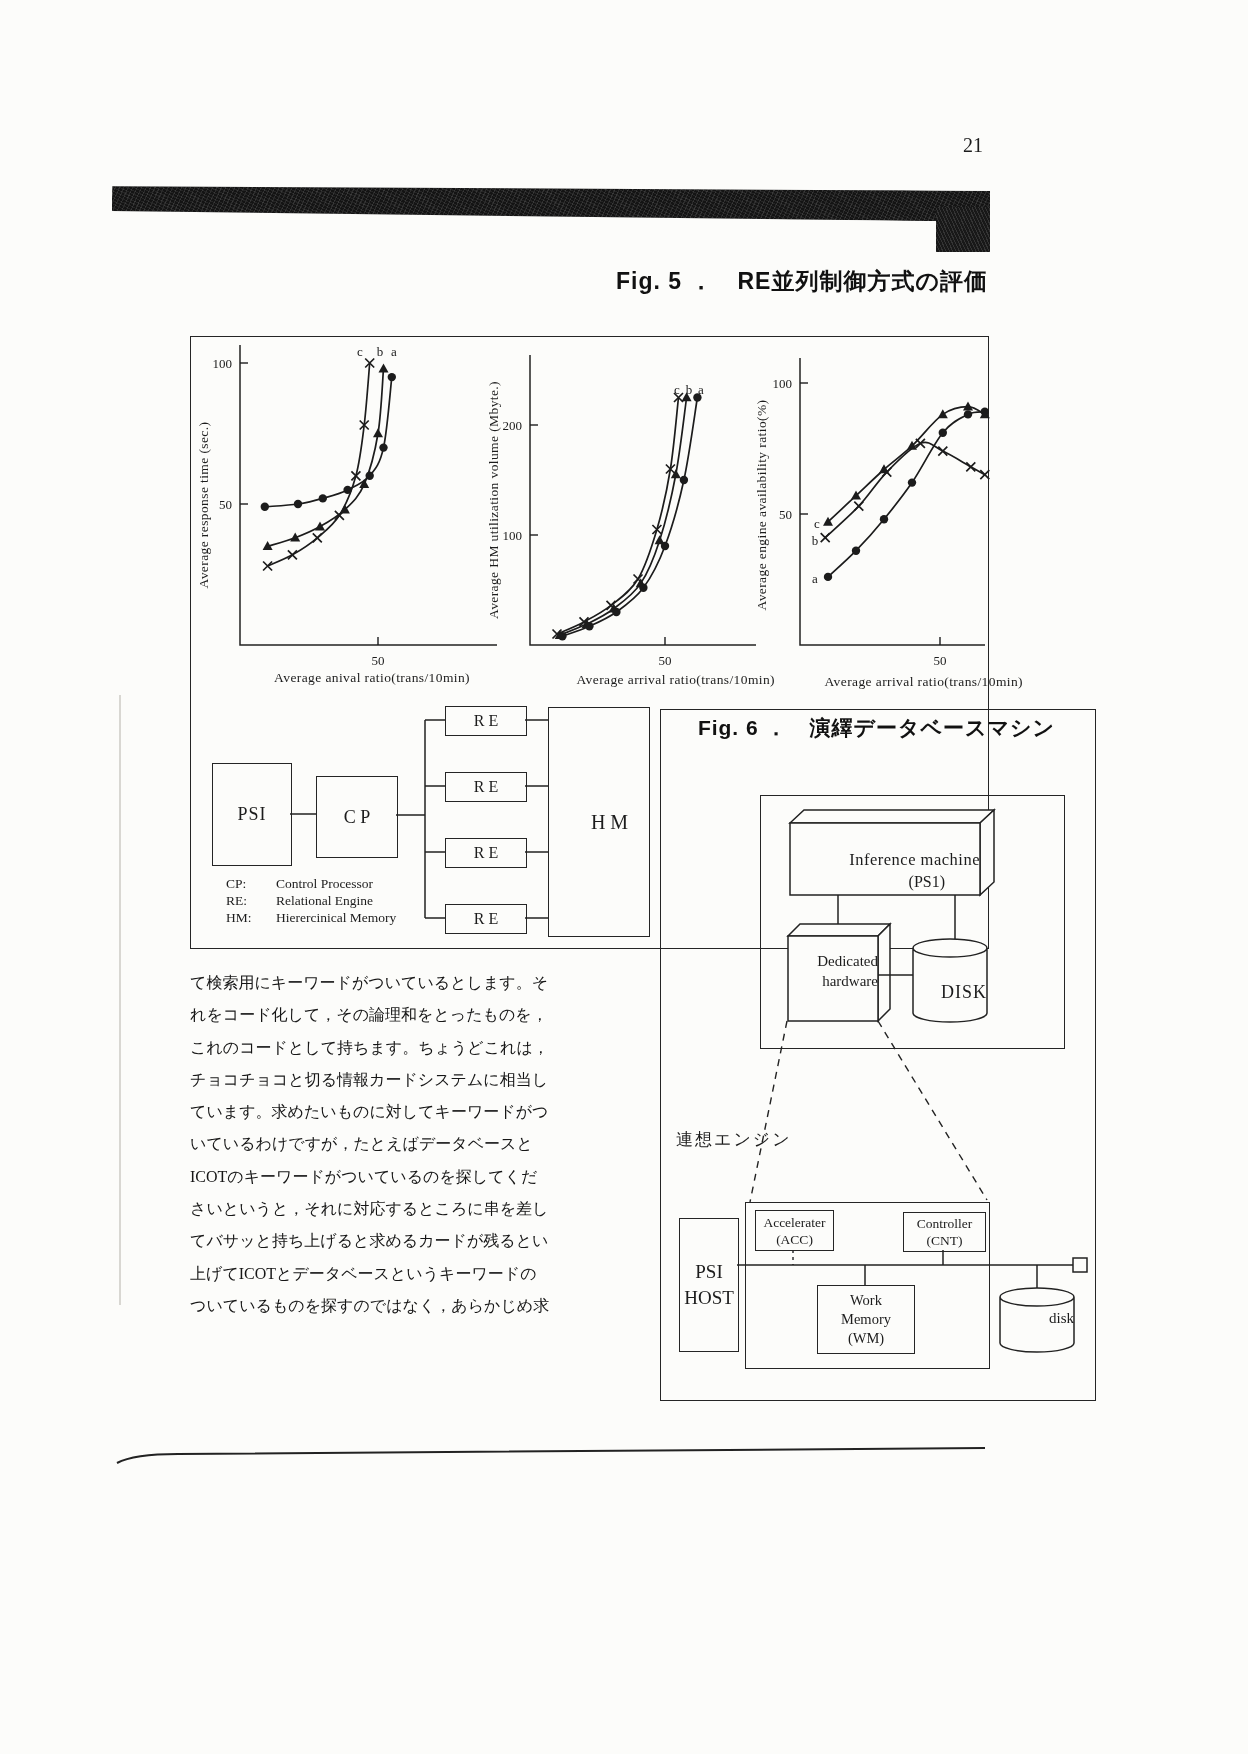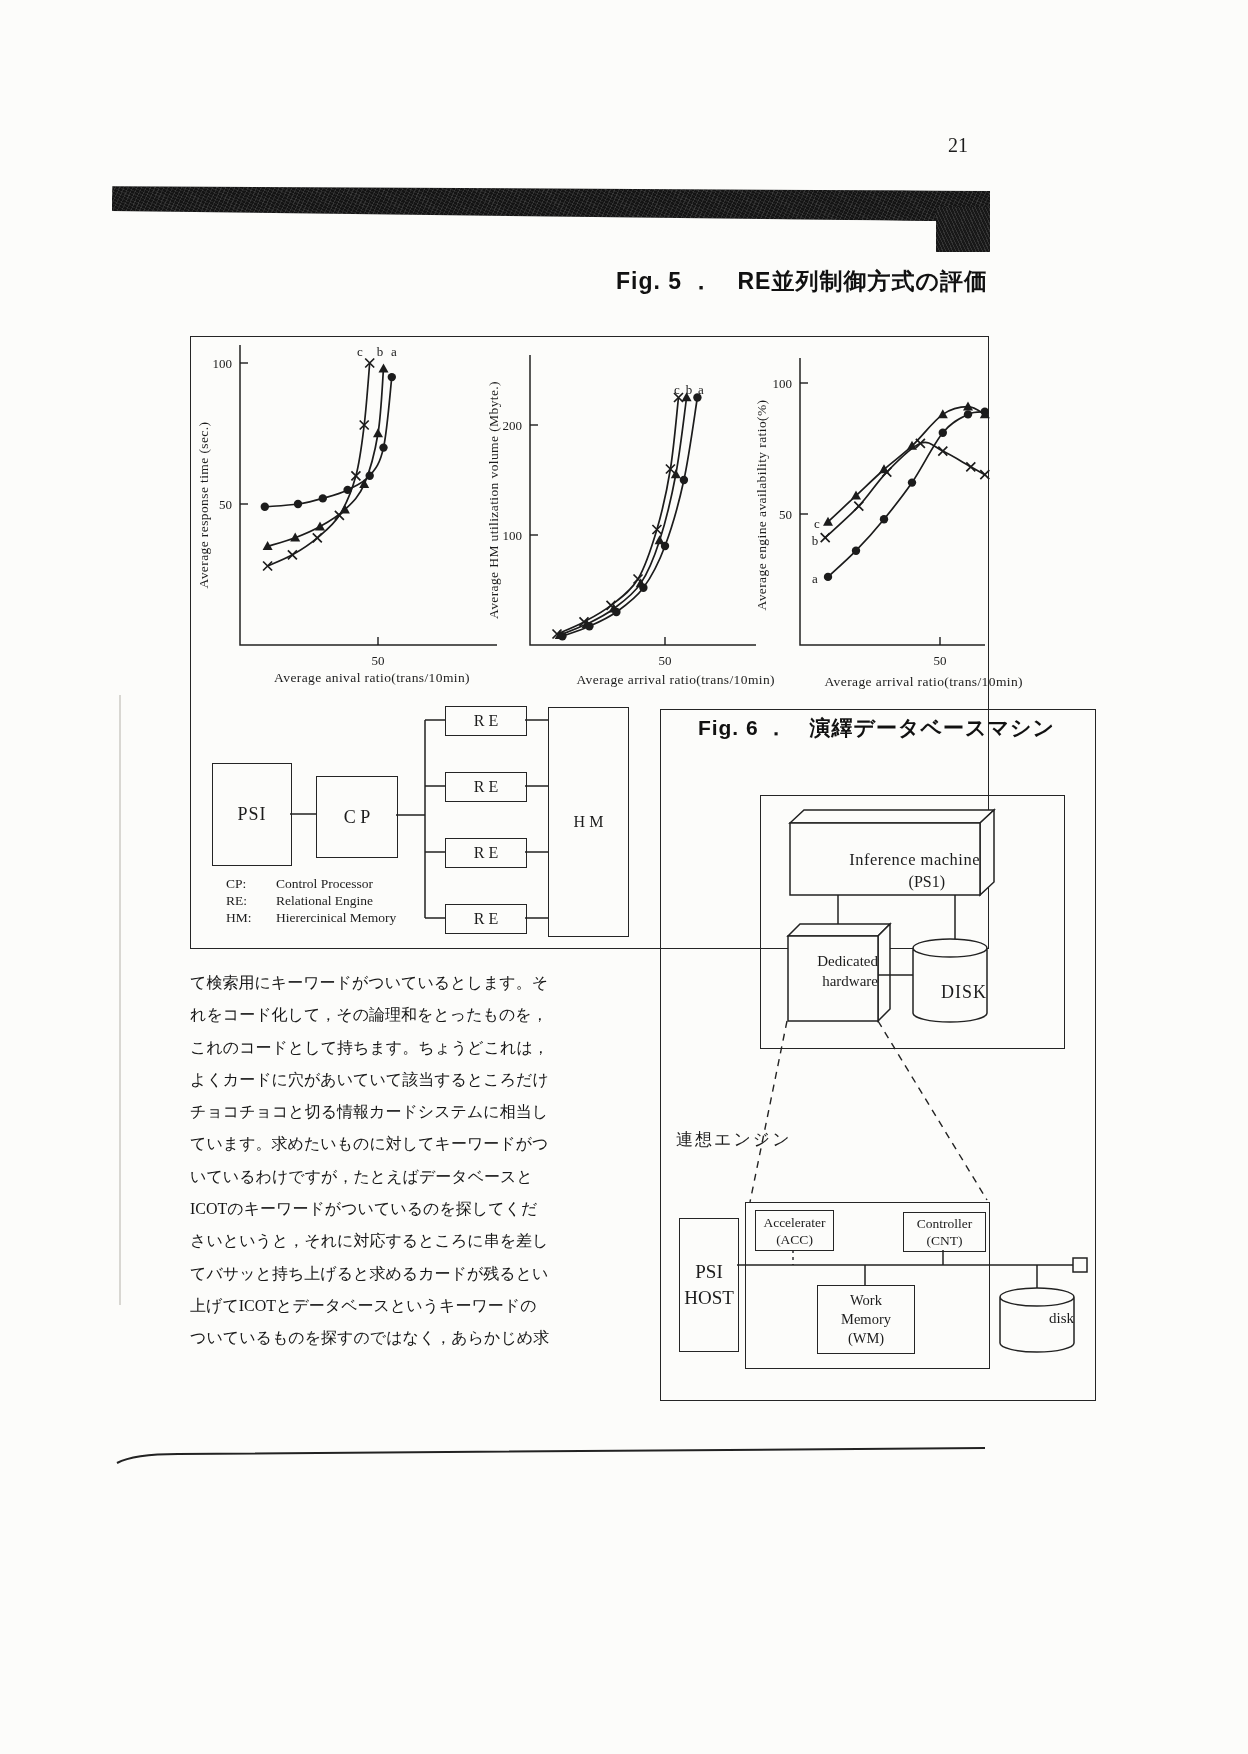--- a/index.html
+++ b/index.html
@@ -33,21 +33,21 @@
   svg .mfill{fill:#1c1c1c;stroke:none;}
   svg .mx{stroke:#1c1c1c;stroke-width:1.7;fill:none;}
   svg .ax{stroke:#1c1c1c;stroke-width:1.4;}
   svg text{font-family:"Liberation Serif",serif;font-size:13px;fill:#1c1c1c;}
 </style>
 </head>
 <body>
 
 <div class="page">
 
-  <div class="lbl" style="left:948px;top:134px;width:50px;font-size:20px;text-align:left;">21</div>
+  <div class="lbl" style="left:948px;top:134px;width:50px;font-size:20px;text-align:center;">21</div>
 
   <div class="banner"></div>
   <div class="blob"></div>
 
   <div class="figtitle" style="left:190px;top:266px;width:798px;font-size:23px;">Fig. 5 ．　RE並列制御方式の評価</div>
 
   <div class="box" style="left:190px;top:336px;width:797px;height:611px;"></div>
 
   <div class="vlbl" style="left:204px;top:505px;">Average response time (sec.)</div>
   <div class="vlbl" style="left:494px;top:500px;">Average HM utilization volume (Mbyte.)</div>
@@ -67,21 +67,21 @@
     </div>
   <div class="box" style="left:445px;top:772px;width:80px;height:28px;font-size:16px;">
       <span>R E</span>
     </div>
   <div class="box" style="left:445px;top:838px;width:80px;height:28px;font-size:16px;">
       <span>R E</span>
     </div>
   <div class="box" style="left:445px;top:904px;width:80px;height:28px;font-size:16px;">
       <span>R E</span>
     </div>
-  <div class="box" style="left:548px;top:707px;width:79px;height:228px;font-size:16px;">
+  <div class="box" style="left:548px;top:707px;width:79px;height:228px;font-size:20px;padding-left:21px;">
       <span>H M</span>
     </div>
 
   <div class="legend">
     <div class="lg-row">
       <span class="lg-abbr">CP:</span>
       <span>Control Processor</span>
       </div>
     <div class="lg-row">
       <span class="lg-abbr">RE:</span>
@@ -90,21 +90,20 @@
     <div class="lg-row">
       <span class="lg-abbr">HM:</span>
       <span>Hierercinical Memory</span>
       </div>
   </div>
 
   <div class="bodytext">
       <div>て検索用にキーワードがついているとします。そ</div>
       <div>れをコード化して，その論理和をとったものを，</div>
       <div>これのコードとして持ちます。ちょうどこれは，</div>
-      <div>よくカードに穴があいていて該当するところだけ</div>
       <div>チョコチョコと切る情報カードシステムに相当し</div>
       <div>ています。求めたいものに対してキーワードがつ</div>
       <div>いているわけですが，たとえばデータベースと</div>
       <div>ICOTのキーワードがついているのを探してくだ</div>
       <div>さいというと，それに対応するところに串を差し</div>
       <div>てバサッと持ち上げると求めるカードが残るとい</div>
       <div>上げてICOTとデータベースというキーワードの</div>
       <div>ついているものを探すのではなく，あらかじめ求</div>
     </div>
 

